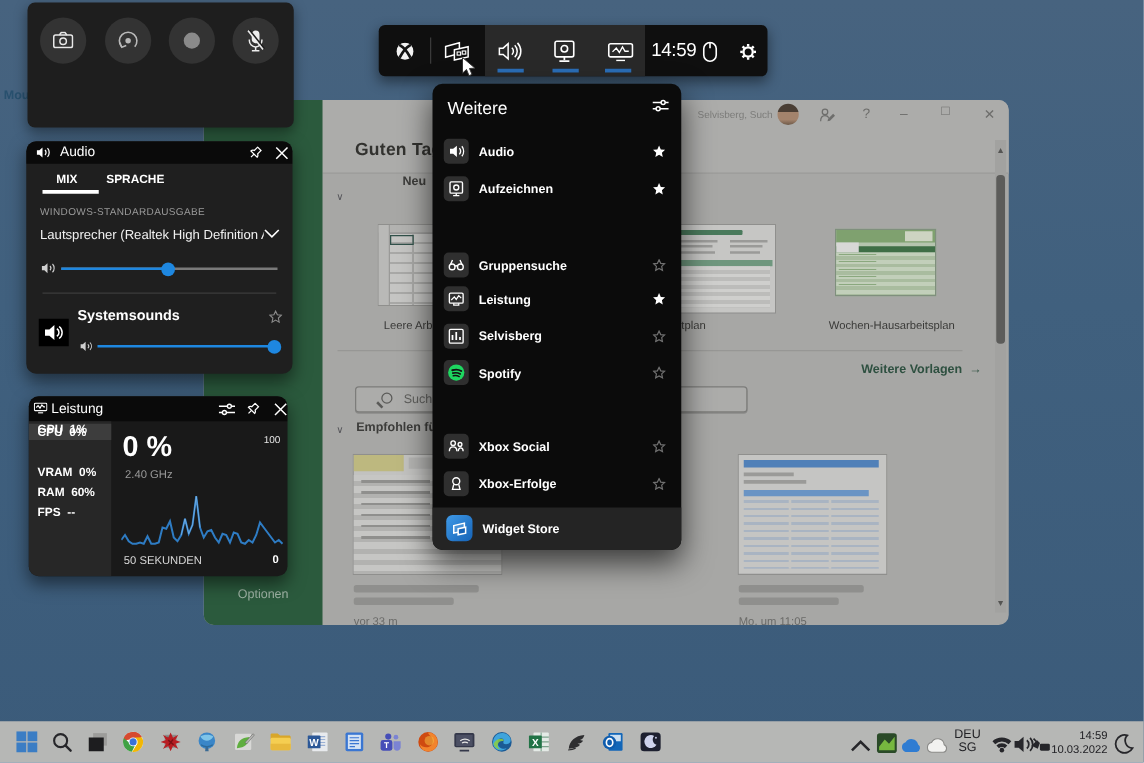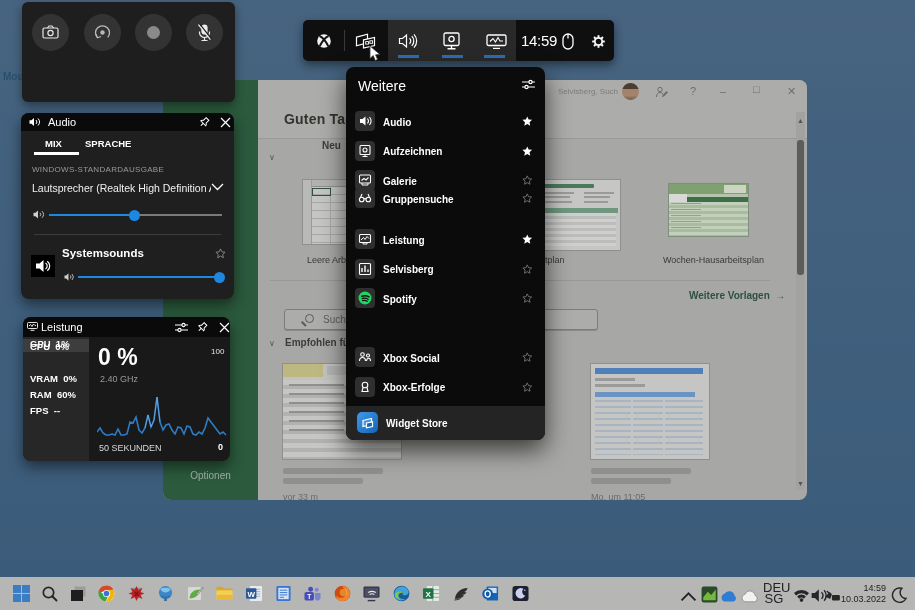--- a/index.html
+++ b/index.html
@@ -316,21 +316,21 @@
   <svg class="tico" style="left:701px;top:9px;" width="15" height="15" viewBox="0 0 15 15">
     <rect x="0.5" y="0.5" width="14" height="14" rx="2" fill="#2a4a28"></rect>
     <path d="M2 10 L6 5 L9 8 L13 3 V12.5 H2 Z" fill="#76b83f"></path>
   </svg>
   <svg class="tico" style="left:720px;top:11px;" width="17" height="11" viewBox="0 0 17 11">
     <path d="M4.5 10.5 A4 4 0 0 1 4.5 2.8 A5.5 5.5 0 0 1 14.5 4.5 A3.3 3.3 0 0 1 13.5 10.5 Z" fill="#2f7cd2"></path>
   </svg>
   <svg class="tico" style="left:741px;top:11px;" width="16" height="11" viewBox="0 0 16 11">
     <path d="M4 10.5 A3.7 3.7 0 0 1 4 3.2 A5 5 0 0 1 13.5 4.8 A3 3 0 0 1 12.8 10.5 Z" fill="#f2f2f0" stroke="#8a8a88" stroke-width="0.8"></path>
   </svg>
-  <div style="position:absolute;left:763px;top:6px;width:22px;text-align:center;font-size:13px;line-height:10.5px;color:#222226;">DEU<br>SG</div>
+  <div style="position:absolute;left:763px;top:6px;width:22px;text-align:center;font-size:10px;line-height:10.5px;color:#222226;">DEU<br>SG</div>
   <svg class="tico" style="left:793px;top:10px;" width="14" height="11" viewBox="0 0 14 11">
     <path d="M0.8 3.5 A9 9 0 0 1 13.2 3.5 L11.4 5.4 A6.4 6.4 0 0 0 2.6 5.4 Z M3.4 6.3 A5 5 0 0 1 10.6 6.3 L8.9 8.1 A2.6 2.6 0 0 0 5.1 8.1 Z" fill="#26262a"></path>
     <circle cx="7" cy="9.3" r="1.5" fill="#26262a"></circle>
   </svg>
   <svg class="tico" style="left:811px;top:10px;" width="13" height="11" viewBox="0 0 13 11">
     <path d="M0.5 3.5 H3 L6 0.8 V10.2 L3 7.5 H0.5 Z" fill="#26262a"></path>
     <path d="M8 3 A3.2 3.2 0 0 1 8 8 M10 1.5 A5.8 5.8 0 0 1 10 9.5" stroke="#26262a" stroke-width="1.1" fill="none"></path>
   </svg>
   <svg class="tico" style="left:824px;top:10px;" width="15" height="12" viewBox="0 0 15 12">
     <path d="M1 7 L5 3 L7 5 L5.5 9 Z" fill="#26262a"></path>
@@ -580,34 +580,21 @@
             <rect x="5" y="4.5" width="10" height="9" rx="1"></rect>
             <circle cx="10" cy="9" r="2"></circle>
             <path d="M10 13.5 V15.5 M7.5 15.5 H12.5"></path>
           </g>
         </svg></div>
     <div class="wlbl">Aufzeichnen</div>
     <svg class="wstar" viewBox="0 0 12 12">
         <path d="M6 0.5 L7.6 4 L11.5 4.4 L8.6 7 L9.4 11 L6 9 L2.6 11 L3.4 7 L0.5 4.4 L4.4 4 Z" fill="#fff"></path>
       </svg>
   </div>
-  <div class="witem" style="top:99px;">
-    <div class="wico"><svg width="20" height="20" viewBox="0 0 20 20">
-          <g stroke="#fff" fill="none" stroke-width="1.1">
-            <rect x="4.5" y="5" width="11" height="8" rx="1"></rect>
-            <path d="M7 13 L7 15 M7 15 L13 15 M13 13 L13 15" stroke-width="1"></path>
-            <path d="M6.5 10.5 L9 8.5 L11 10 L13.5 7.5"></path>
-          </g>
-        </svg></div>
-    <div class="wlbl">Galerie</div>
-    <svg class="wstar" viewBox="0 0 12 12">
-        <path d="M6 1 L7.5 4.2 L11 4.6 L8.4 7 L9.1 10.6 L6 8.8 L2.9 10.6 L3.6 7 L1 4.6 L4.5 4.2 Z" fill="none" stroke="#707070" stroke-width="1.1"></path>
-      </svg>
-  </div>
-  <div class="witem" style="top:117px;">
+  <div class="witem" style="top:131px;">
     <div class="wico"><svg width="20" height="20" viewBox="0 0 20 20">
           <g stroke="#fff" fill="none" stroke-width="1.1">
             <circle cx="6.7" cy="11.5" r="2.3"></circle>
             <circle cx="13.3" cy="11.5" r="2.3"></circle>
             <path d="M9 11 A1.5 1.5 0 0 1 11 11 M5.5 9.5 L7 6 M14.5 9.5 L13 6"></path>
           </g>
         </svg></div>
     <div class="wlbl">Gruppensuche</div>
     <svg class="wstar" viewBox="0 0 12 12">
         <path d="M6 1 L7.5 4.2 L11 4.6 L8.4 7 L9.1 10.6 L6 8.8 L2.9 10.6 L3.6 7 L1 4.6 L4.5 4.2 Z" fill="none" stroke="#707070" stroke-width="1.1"></path>

